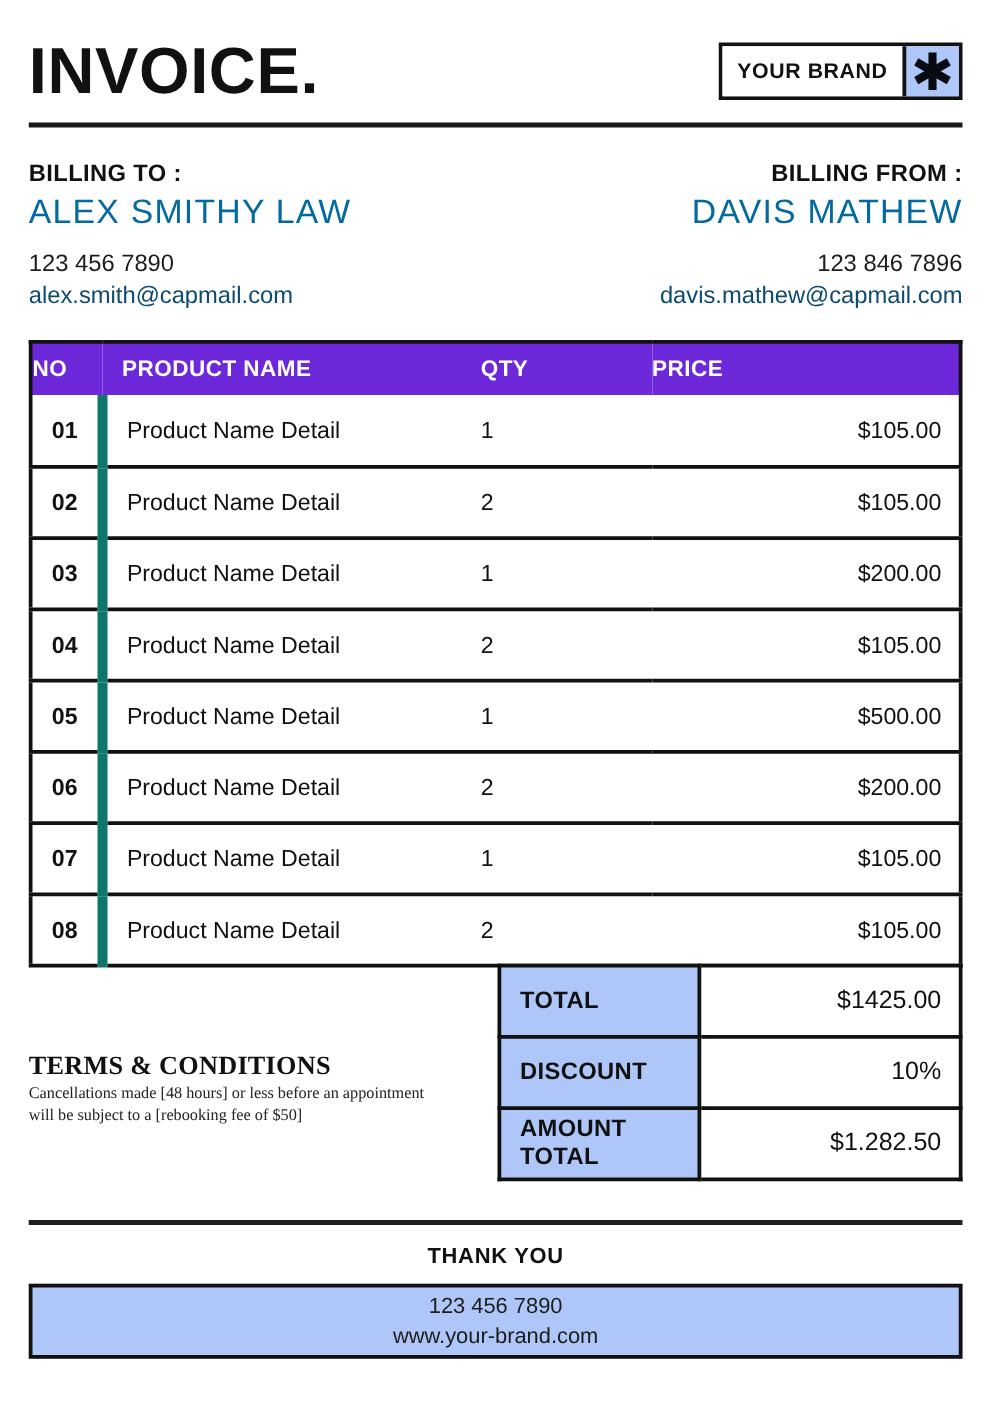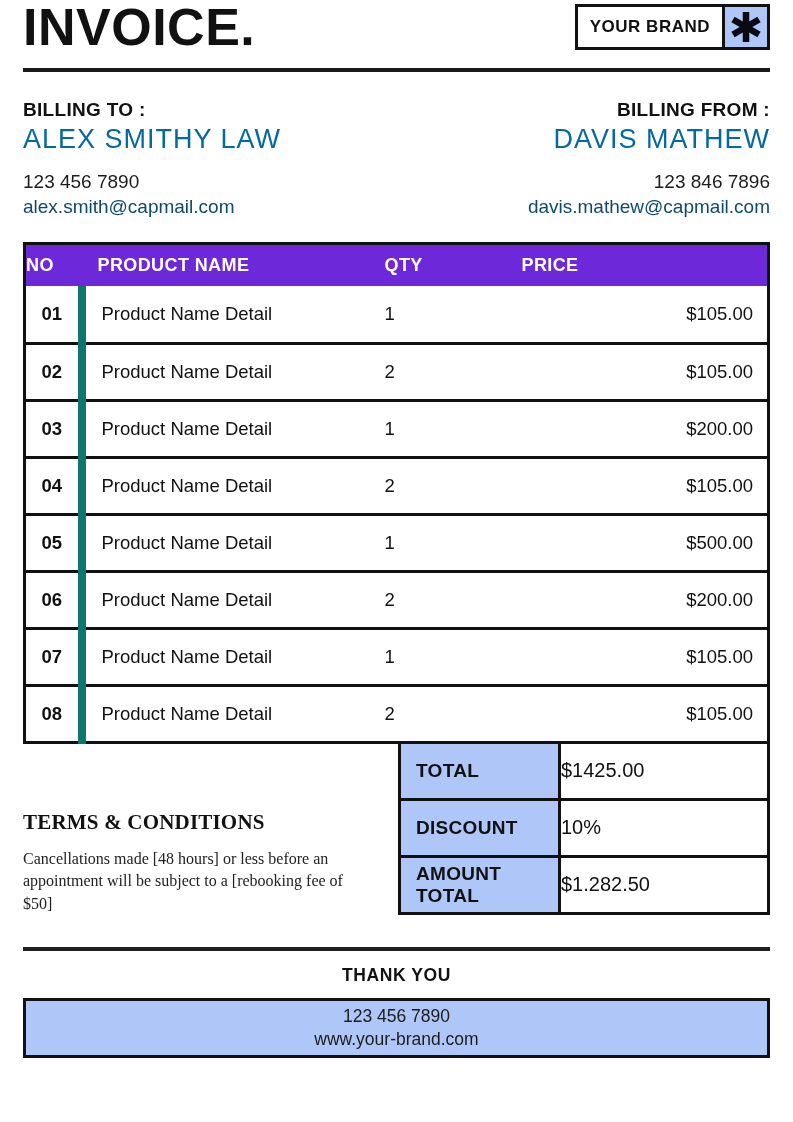--- a/index.html
+++ b/index.html
@@ -6,21 +6,21 @@
   html, body { background: #ffffff; }
   body {
     width: 793px; height: 1122px;
     font-family: "Liberation Sans", "DejaVu Sans", sans-serif;
     color: #111111;
     overflow: hidden;
   }
   .page { width: 793px; height: 1122px; padding: 0 23px; background: #fff; }
 
   
-  .header { display: flex; justify-content: space-between; align-items: center; }
+  .header { padding-top: 30px; display: flex; justify-content: space-between; align-items: center; }
   .invoice-title { font-size: 52px; font-weight: 800; letter-spacing: 0.5px; line-height: 1.05; }
   .brand-badge { display: flex; align-items: stretch; border: 3px solid #111; height: 46px; }
   .brand-badge .brand-text {
     display: flex; align-items: center; padding: 0 12px;
     font-size: 17px; font-weight: 700; letter-spacing: 0.5px; background: #fff;
   }
   .brand-badge .brand-mark {
     width: 45px; background: #aec6f8; border-left: 3px solid #111;
     display: flex; align-items: center; justify-content: center;
   }
@@ -48,28 +48,28 @@
   .td-no { background: #aec6f8; font-weight: 700; border-right: 8px solid #0f766e; font-size: 18px; }
   .th-product, .td-product { padding-left: 16px; }
   .th-qty, .td-qty { padding-left: 13px; }
   .th-price, .td-price { text-align: right; padding-right: 14px; }
   .td-price { font-size: 19px; }
 
   
   .bottom-row { display: flex; justify-content: space-between; align-items: flex-start; }
   .terms { width: 350px; padding-top: 66px; font-family: Liberation Serif, serif; }
   .terms-heading { font-size: 21px; font-weight: 800; letter-spacing: 0.2px; }
-  .terms-body { margin-top: 13px; font-size: 16px; line-height: 1.43; color: #222; width: 330px; }
+  .terms-body { margin-top: 0; font-size: 13px; line-height: 1.43; color: #222; width: 330px; }
   .summary-table { width: 372px; border-collapse: collapse; margin-top: -3px; }
   .summary-table td { border: 3px solid #111; height: 57px; }
   .sum-label {
     width: 160px; background: #aec6f8; font-size: 19px; font-weight: 700;
     padding-left: 15px; letter-spacing: 0.3px; line-height: 1.15;
   }
-  .sum-value { padding-right: 14px; font-size: 20px; background: #fff; }
+  .sum-value { text-align: right; padding-right: 14px; font-size: 20px; background: #fff; }
 
   
   .footer-divider { margin-top: 31px; height: 4px; background: #1f1f1f; }
   .thank-you { margin-top: 14px; text-align: center; font-size: 17.5px; font-weight: 800; letter-spacing: 0.6px; }
   .contact-bar {
     margin-top: 12px; border: 3px solid #111; background: #aec6f8;
     height: 60px; display: flex; flex-direction: column; align-items: center; justify-content: center;
   }
   .contact-phone, .contact-site { font-size: 17.5px; color: #1c1c1c; line-height: 1.35; }
 

